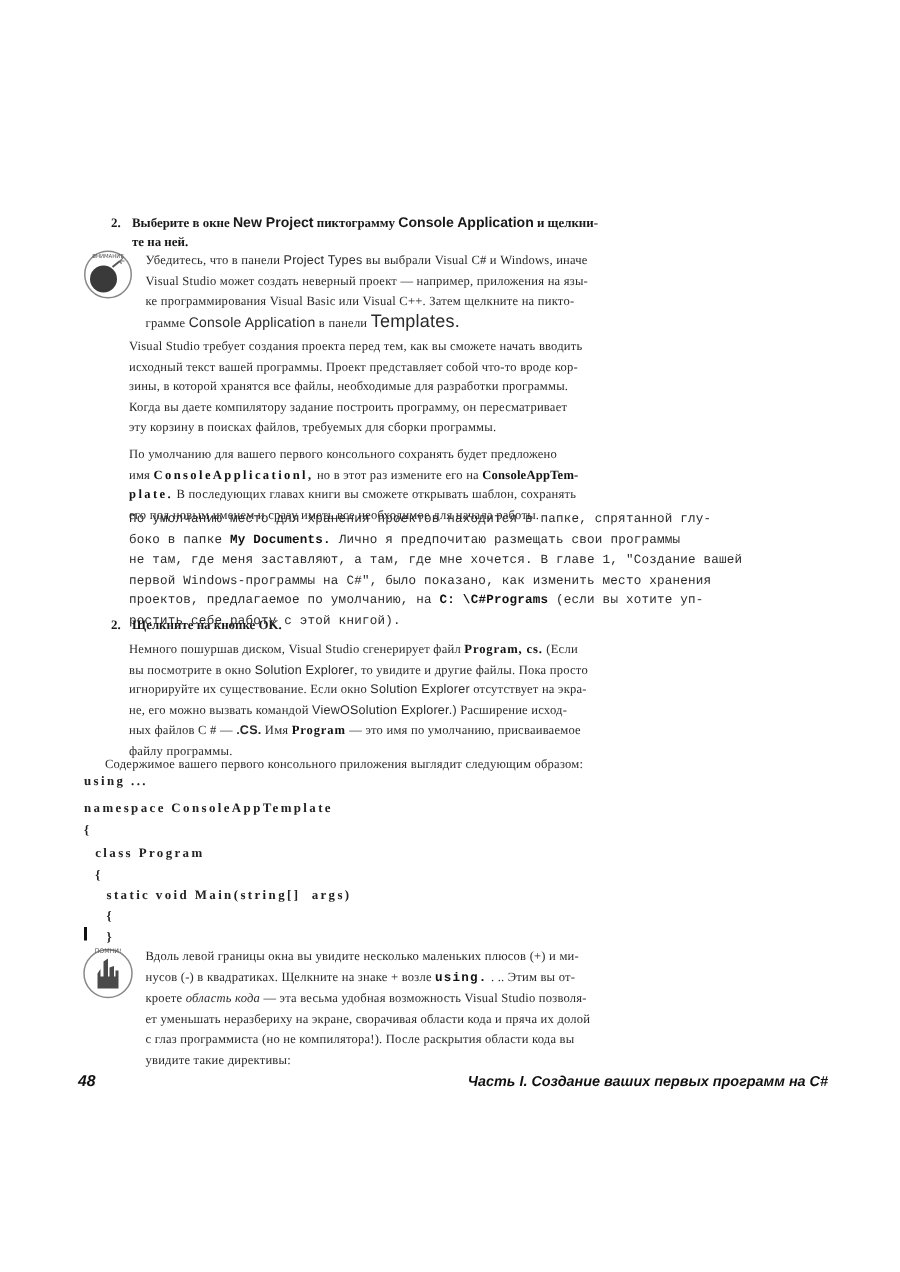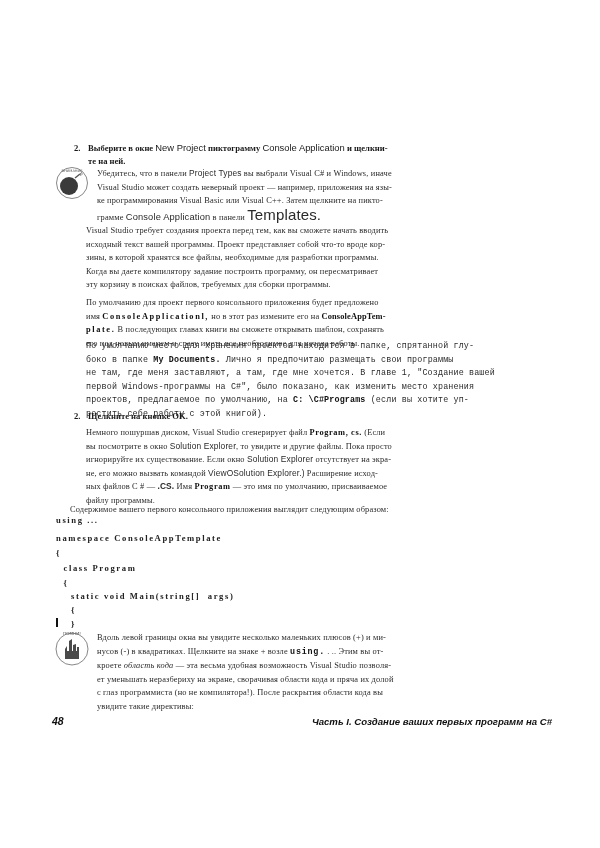--- a/index.html
+++ b/index.html
@@ -3,21 +3,21 @@
 <meta charset="utf-8">
 <style>
   html, body { margin:0; padding:0; background:#ffffff; }
   body { width:600px; height:848px; position:relative; overflow:hidden;
          font-family:"Liberation Serif", "DejaVu Serif", serif; color:#222; }
   .page { position:absolute; left:0; top:0; width:600px; height:848px; }
   .p { position:absolute; font-size:8.4px; line-height:13.6px; text-align:justify; color:#2a2a2a; letter-spacing:0.15px; }
   .step { position:absolute; font-size:8.6px; line-height:13px; font-weight:bold; color:#1a1a1a; }
   .step .num { display:inline-block; width:14px; }
   .sans { font-family:"Liberation Sans", "DejaVu Sans", sans-serif; font-weight:normal; }
-  .sansb { font-family:"Liberation Sans", "DejaVu Sans", sans-serif; font-weight:normal; font-size:9.4px; }
+  .sansb { font-family:"Liberation Sans", "DejaVu Sans", sans-serif; font-weight:bold; font-size:9.4px; }
   .b { font-weight:bold; color:#111; }
   .spaced { letter-spacing:1.6px; }
   .code { position:absolute; left:56px; font-size:8.6px; font-weight:bold; letter-spacing:1.6px; line-height:15.5px; color:#222; white-space:pre; }
   .icon { position:absolute; }
   .footer-num { position:absolute; left:52px; top:715px; font-family:"Liberation Sans","DejaVu Sans",sans-serif;
                 font-style:italic; font-weight:bold; font-size:10.5px; color:#111; }
   .footer-title { position:absolute; right:48px; top:716px; font-family:"Liberation Sans","DejaVu Sans",sans-serif;
                 font-style:italic; font-weight:bold; font-size:9.6px; color:#111; }
   .cursor-mark { position:absolute; left:56px; top:615px; width:2px; height:9px; background:#111; }
 </style>
@@ -38,33 +38,33 @@
       <path d="M20 12 L25 8" stroke="#555" stroke-width="1.4"></path>
       <path d="M25 8 l2 -2 M25 8 l3 0 M25 8 l1 2" stroke="#777" stroke-width="0.8"></path>
       <text x="17" y="6" font-size="3.6" text-anchor="middle" fill="#555" font-family="DejaVu Sans, sans-serif">ВНИМАНИЕ</text>
     </svg>
   </div>
 
   <div class="p" style="left:97px; top:167px; width:418px;">
     <span>Убедитесь, что в панели </span><span class="sans">Project Types</span><span> вы выбрали Visual C# и Windows, иначе</span><br>
     <span>Visual Studio может создать неверный проект — например, приложения на язы-</span><br>
     <span>ке программирования Visual Basic или Visual C++. Затем щелкните на пикто-</span><br>
-    <span>грамме </span><span class="sans" style="font-size:9.3px">Console Application</span><span> в панели </span><span class="sans" style="font-size:15px">Templates.</span>
+    <span>грамме </span><span class="sans" style="font-size:9.3px">Console Application</span><span> в панели </span><span class="sans" style="font-size:12px">Templates.</span>
   </div>
 
   <div class="p" style="left:86px; top:224px; width:428px;">
     <span>Visual Studio требует создания проекта перед тем, как вы сможете начать вводить</span><br>
     <span>исходный текст вашей программы. Проект представляет собой что-то вроде кор-</span><br>
     <span>зины, в которой хранятся все файлы, необходимые для разработки программы.</span><br>
     <span>Когда вы даете компилятору задание построить программу, он пересматривает</span><br>
     <span>эту корзину в поисках файлов, требуемых для сборки программы.</span>
   </div>
 
   <div class="p" style="left:86px; top:296px; width:428px;">
-    <span>По умолчанию для проект первого консольного приложения будет предложено</span><br>
+    <span>По умолчанию для вашего первого консольного сохранять будет предложено</span><br>
     <span>имя </span><span class="b spaced">ConsoleApplicationl,</span><span> но в этот раз измените его на </span><span class="b">ConsoleAppTem-</span><br>
     <span class="b spaced">plate.</span><span> В последующих главах книги вы сможете открывать шаблон, сохранять</span><br>
     <span>его под новым именем и сразу иметь все необходимое для начала работы.</span>
   </div>
 
   <div class="p" style="left:86px; top:340px; width:428px;font-family:Liberation Mono, monospace;">
     <span>По умолчанию место для хранения проектов находится в папке, спрятанной глу-</span><br>
     <span>боко в папке </span><span class="b">My  Documents.</span><span> Лично я предпочитаю размещать свои программы</span><br>
     <span>не там, где меня заставляют, а там, где мне хочется. В главе 1, "Создание вашей</span><br>
     <span>первой Windows-программы на C#", было показано, как изменить место хранения</span><br>

